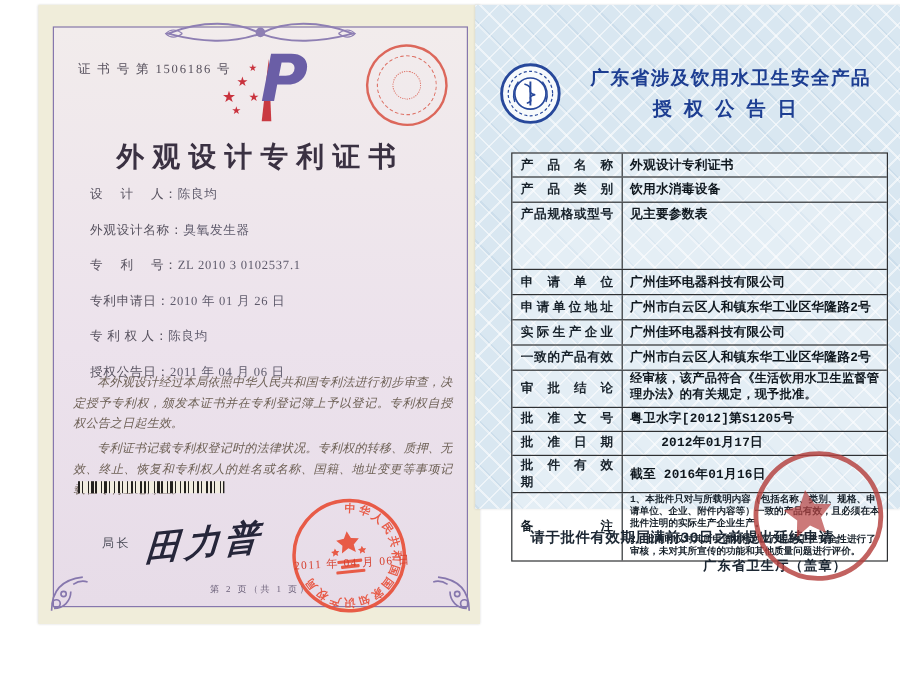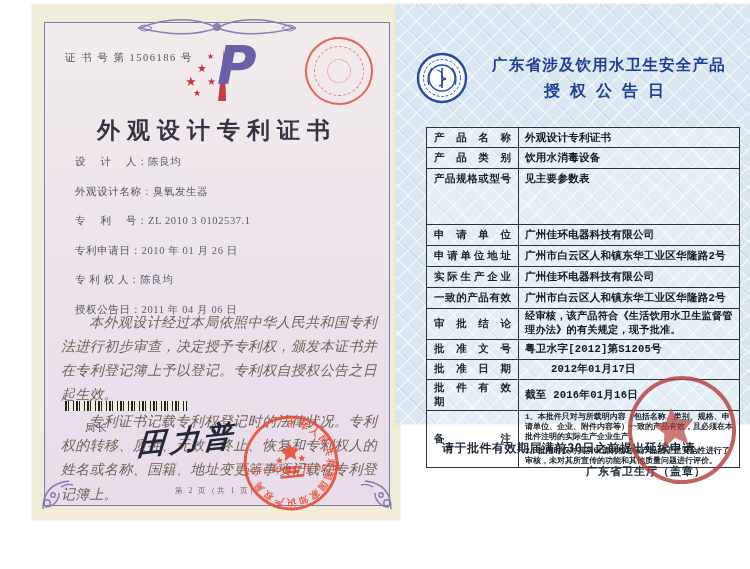--- a/index.html
+++ b/index.html
@@ -41,28 +41,28 @@
           border:1px dotted rgba(214,64,47,.7);}
 
   .patent-title{position:absolute;left:0;right:0;top:92px;margin:0;text-align:center;
           font-size:23px;font-weight:600;letter-spacing:7px;color:#3a3142;}
 
   .patent-fields{position:absolute;left:30px;top:132px;right:18px;}
   .pfield{font-size:10.5px;color:#585360;letter-spacing:.6px;margin-bottom:15.5px;white-space:nowrap;}
   .pfield .pv{color:#5e5a6b;}
 
   .patent-paras{position:absolute;left:16px;right:12px;top:288px;}
-  .patent-paras p{margin:0 0 3px;font-size:14px;line-height:1.72;color:#6e6156;
+  .patent-paras p{margin:0 0 3px;font-size:10px;line-height:1.72;color:#6e6156;
           font-style:italic;letter-spacing:.2px;text-indent:2em;text-align:justify;}
 
   .barcode{position:absolute;left:20px;top:378px;width:122px;height:10px;
           background:repeating-linear-gradient(90deg,#23211f 0 2px,#f1ece0 2px 3.5px,
           #23211f 3.5px 4.5px,#f1ece0 4.5px 8px,#23211f 8px 9px,#f1ece0 9px 11px);}
 
-  .director-row{position:absolute;left:40px;top:398px;display:flex;gap:28px;}
+  .director-row{position:absolute;left:40px;top:410px;display:flex;align-items:center;gap:12px;}
   .director-label{font-size:10px;color:#4c4c58;letter-spacing:2px;}
   .signature{font-family:"DejaVu Sans",sans-serif;font-size:29px;font-weight:bold;font-style:italic;
           color:#26263a;transform:rotate(-6deg) skewX(-10deg);letter-spacing:4px;}
 
   .emblem-seal{position:absolute;left:194px;top:388px;opacity:.92;transform:rotate(-6deg);}
   .seal-date{position:absolute;left:200px;top:440px;font-size:9.5px;color:#d6402f;
           letter-spacing:1.2px;transform:rotate(-3deg);}
   .page-footer{position:absolute;left:0;right:0;top:463px;text-align:center;
           font-size:7.5px;color:#6a5f78;letter-spacing:2px;}
 

